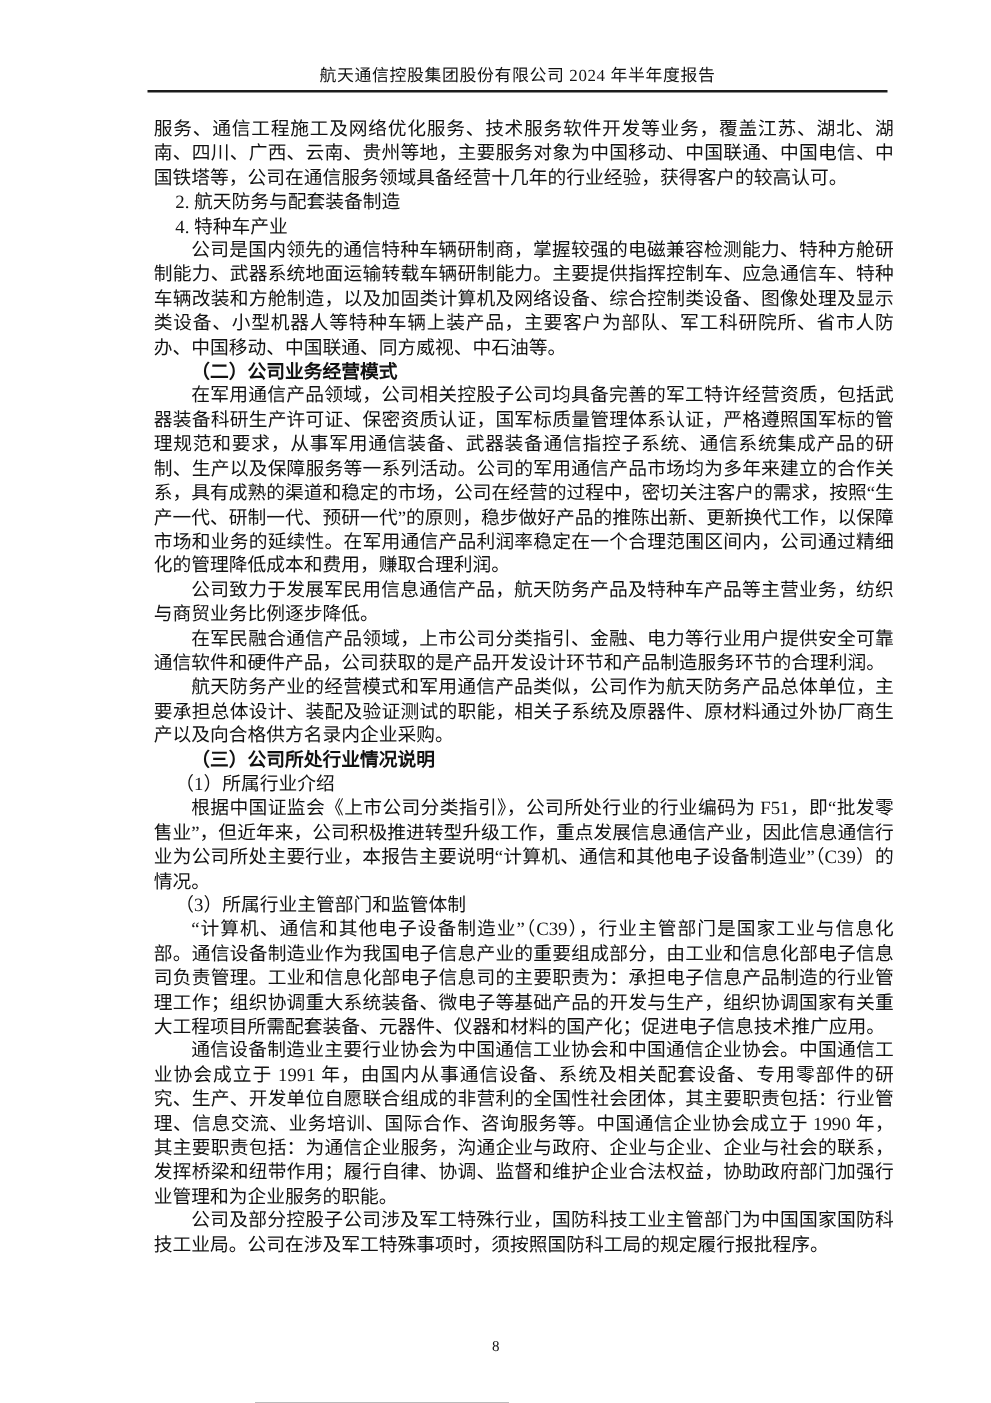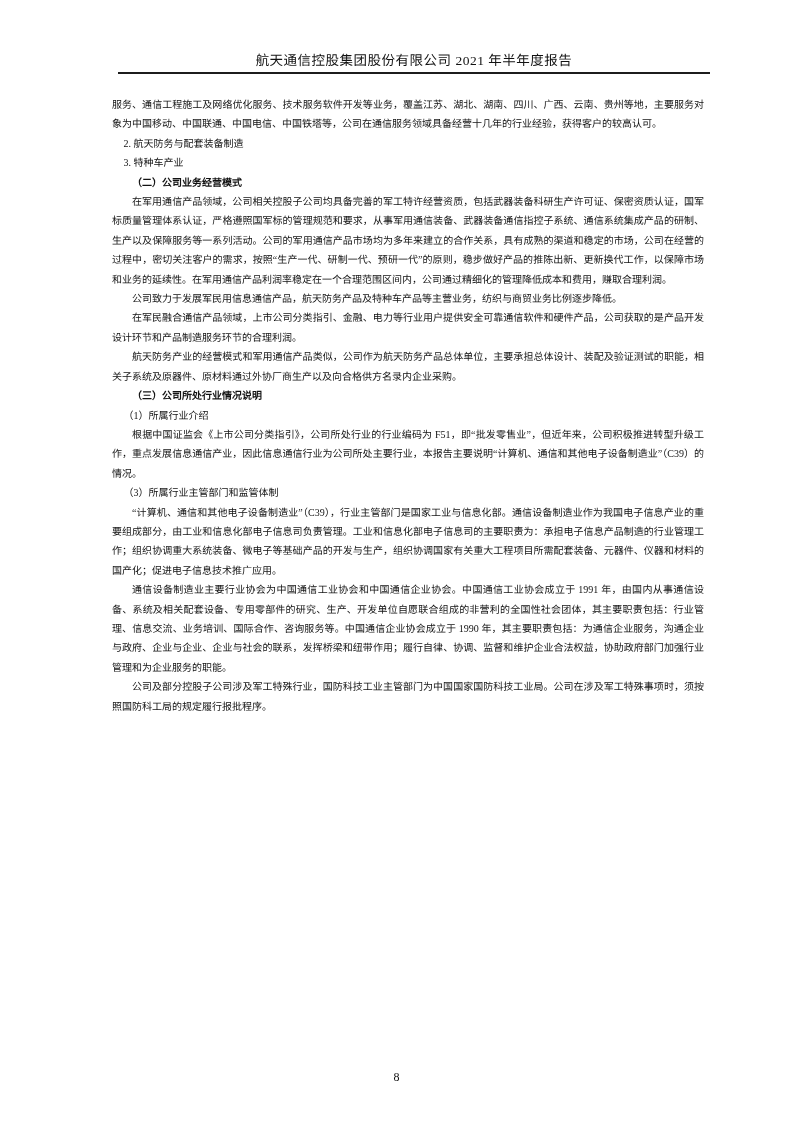--- a/index.html
+++ b/index.html
@@ -28,23 +28,23 @@
     position: absolute;
     top: 72px;
     left: 118px;
     width: 592px;
     height: 2px;
     background: #1c1c1c;
   }
   .body-text {
     position: absolute;
     top: 95px;
-    left: 112px;
+    left: 123px;
     width: 592px;
-    font-size: 10px;
+    font-size: 15px;
     line-height: 19.4px;
     text-align: justify;
     text-justify: inter-ideograph;
   }
   .body-text p { margin: 0; padding: 0; }
   .cont    { text-indent: 0; }
   .para    { text-indent: 2em; }
   .subhead { text-indent: 1.15em; }
   .heading { text-indent: 2em; font-weight: bold; }
   .footer {
@@ -54,28 +54,29 @@
     width: 793px;
     text-align: center;
     font-size: 12px;
   }
 </style>
 </head>
 <body>
 
 <div class="page">
 
-  <div class="header-title">航天通信控股集团股份有限公司 2021 年半年度报告</div>
+  <div class="header-title">航天通信控股集团股份有限公司 2024 年半年度报告</div>
 
   <div class="header-rule"></div>
 
   <section class="body-text">
     <p class="cont">服务、通信工程施工及网络优化服务、技术服务软件开发等业务，覆盖江苏、湖北、湖南、四川、广西、云南、贵州等地，主要服务对象为中国移动、中国联通、中国电信、中国铁塔等，公司在通信服务领域具备经营十几年的行业经验，获得客户的较高认可。</p>
     <p class="subhead">2. 航天防务与配套装备制造</p>
-    <p class="subhead">3. 特种车产业</p>
+    <p class="subhead">4. 特种车产业</p>
+    <p class="para">公司是国内领先的通信特种车辆研制商，掌握较强的电磁兼容检测能力、特种方舱研制能力、武器系统地面运输转载车辆研制能力。主要提供指挥控制车、应急通信车、特种车辆改装和方舱制造，以及加固类计算机及网络设备、综合控制类设备、图像处理及显示类设备、小型机器人等特种车辆上装产品，主要客户为部队、军工科研院所、省市人防办、中国移动、中国联通、同方威视、中石油等。</p>
     <p class="heading">（二）公司业务经营模式</p>
     <p class="para">在军用通信产品领域，公司相关控股子公司均具备完善的军工特许经营资质，包括武器装备科研生产许可证、保密资质认证，国军标质量管理体系认证，严格遵照国军标的管理规范和要求，从事军用通信装备、武器装备通信指控子系统、通信系统集成产品的研制、生产以及保障服务等一系列活动。公司的军用通信产品市场均为多年来建立的合作关系，具有成熟的渠道和稳定的市场，公司在经营的过程中，密切关注客户的需求，按照“生产一代、研制一代、预研一代”的原则，稳步做好产品的推陈出新、更新换代工作，以保障市场和业务的延续性。在军用通信产品利润率稳定在一个合理范围区间内，公司通过精细化的管理降低成本和费用，赚取合理利润。</p>
     <p class="para">公司致力于发展军民用信息通信产品，航天防务产品及特种车产品等主营业务，纺织与商贸业务比例逐步降低。</p>
     <p class="para">在军民融合通信产品领域，上市公司分类指引、金融、电力等行业用户提供安全可靠通信软件和硬件产品，公司获取的是产品开发设计环节和产品制造服务环节的合理利润。</p>
     <p class="para">航天防务产业的经营模式和军用通信产品类似，公司作为航天防务产品总体单位，主要承担总体设计、装配及验证测试的职能，相关子系统及原器件、原材料通过外协厂商生产以及向合格供方名录内企业采购。</p>
     <p class="heading">（三）公司所处行业情况说明</p>
     <p class="subhead">（1）所属行业介绍</p>
     <p class="para">根据中国证监会《上市公司分类指引》，公司所处行业的行业编码为 F51，即“批发零售业”，但近年来，公司积极推进转型升级工作，重点发展信息通信产业，因此信息通信行业为公司所处主要行业，本报告主要说明“计算机、通信和其他电子设备制造业”（C39）的情况。</p>
     <p class="subhead">（3）所属行业主管部门和监管体制</p>
     <p class="para">“计算机、通信和其他电子设备制造业”（C39），行业主管部门是国家工业与信息化部。通信设备制造业作为我国电子信息产业的重要组成部分，由工业和信息化部电子信息司负责管理。工业和信息化部电子信息司的主要职责为：承担电子信息产品制造的行业管理工作；组织协调重大系统装备、微电子等基础产品的开发与生产，组织协调国家有关重大工程项目所需配套装备、元器件、仪器和材料的国产化；促进电子信息技术推广应用。</p>

